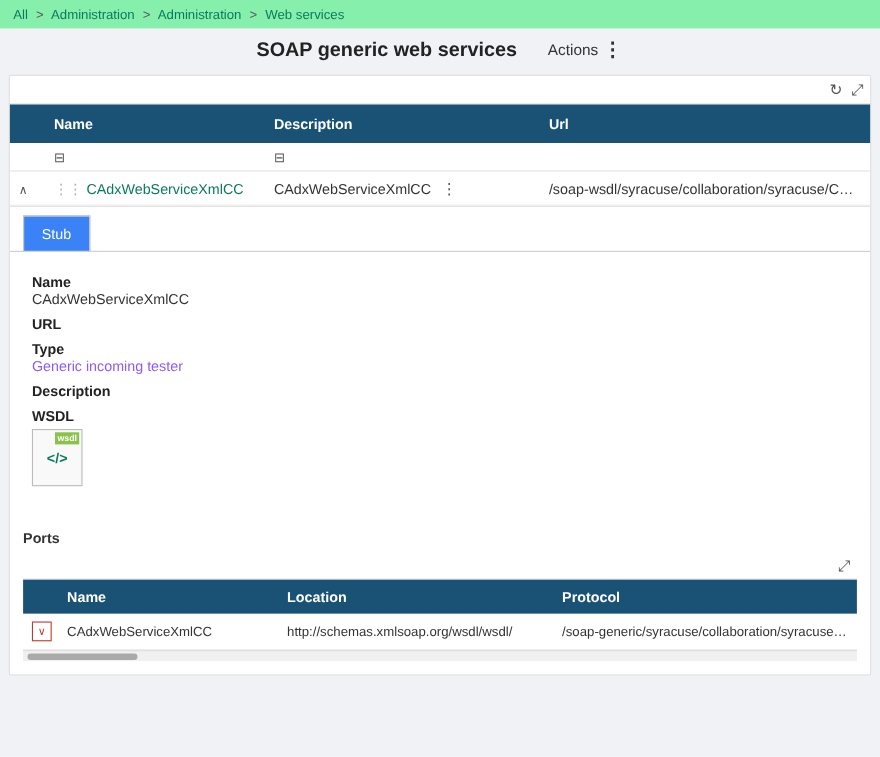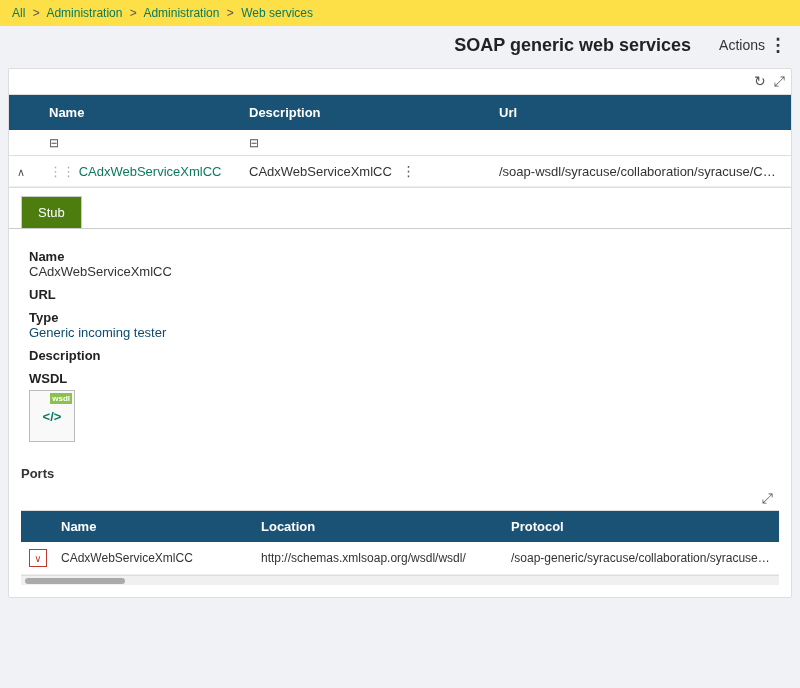--- a/index.html
+++ b/index.html
@@ -2,29 +2,29 @@
 <html><head>
   <meta charset="utf-8">
   <style>
     * { box-sizing: border-box; margin: 0; padding: 0; }
     body { font-family: Arial, sans-serif; font-size: 13px; background: #f0f2f5; color: #333; }
 
     .breadcrumb {
       padding: 6px 12px;
       font-size: 12px;
       color: #555;
-      background: #fde047;
+      background: #86efac;
     }
     .breadcrumb a { color: #0a7a5e; text-decoration: none; }
     .breadcrumb span { color: #555; margin: 0 4px; }
 
     .page-header {
       display: flex;
       align-items: center;
-      justify-content: flex-end;
+      justify-content: center;
       padding: 8px 12px 12px 12px;
       background: #f0f2f5;
     }
     .page-title {
       font-size: 18px;
       font-weight: bold;
       color: #222;
     }
     .actions-btn {
       display: flex;
@@ -137,37 +137,37 @@
       cursor: pointer;
       font-size: 13px;
       border: 1px solid #ccc;
       border-bottom: none;
       background: #1a5276;
       color: #fff;
       margin-right: 2px;
       margin-top: 8px;
     }
     .tab.active {
-      background: #4d7c0f;
+      background: #3b82f6;
       color: #fff;
     }
 
     .detail-content {
       padding: 8px 20px;
     }
     .detail-field {
       margin-bottom: 8px;
     }
     .detail-label {
       font-weight: bold;
       font-size: 13px;
       color: #222;
     }
     .detail-value {
-      color: #0c4a6e;
+      color: #8b5cf6;
       font-size: 13px;
     }
     .detail-value.plain {
       color: #333;
     }
 
     .wsdl-icon {
       display: inline-flex;
       align-items: center;
       justify-content: center;
@@ -195,20 +195,21 @@
       font-weight: bold;
     }
 
     .ports-section {
       padding: 8px 12px 0 12px;
     }
     .ports-label {
       font-weight: bold;
       font-size: 13px;
       margin-bottom: 6px;
+      margin-top: 16px;
     }
 
     .ports-toolbar {
       display: flex;
       justify-content: flex-end;
       padding: 3px 6px;
       border-bottom: 1px solid #ddd;
     }
 
     .ports-table-header {

